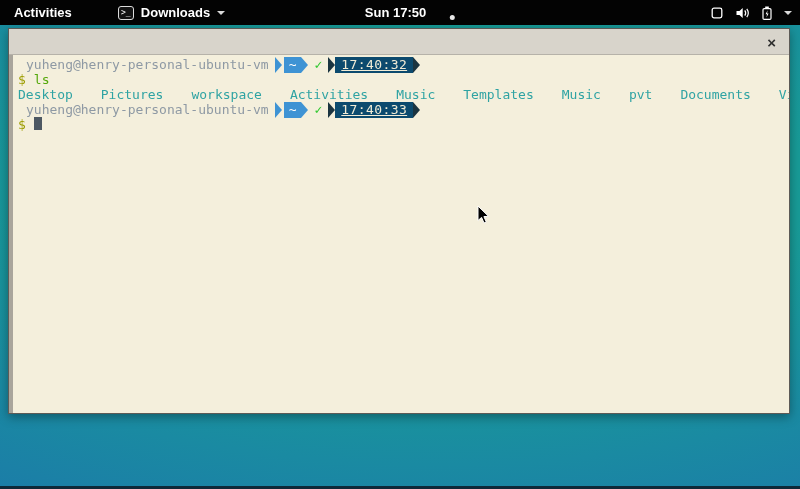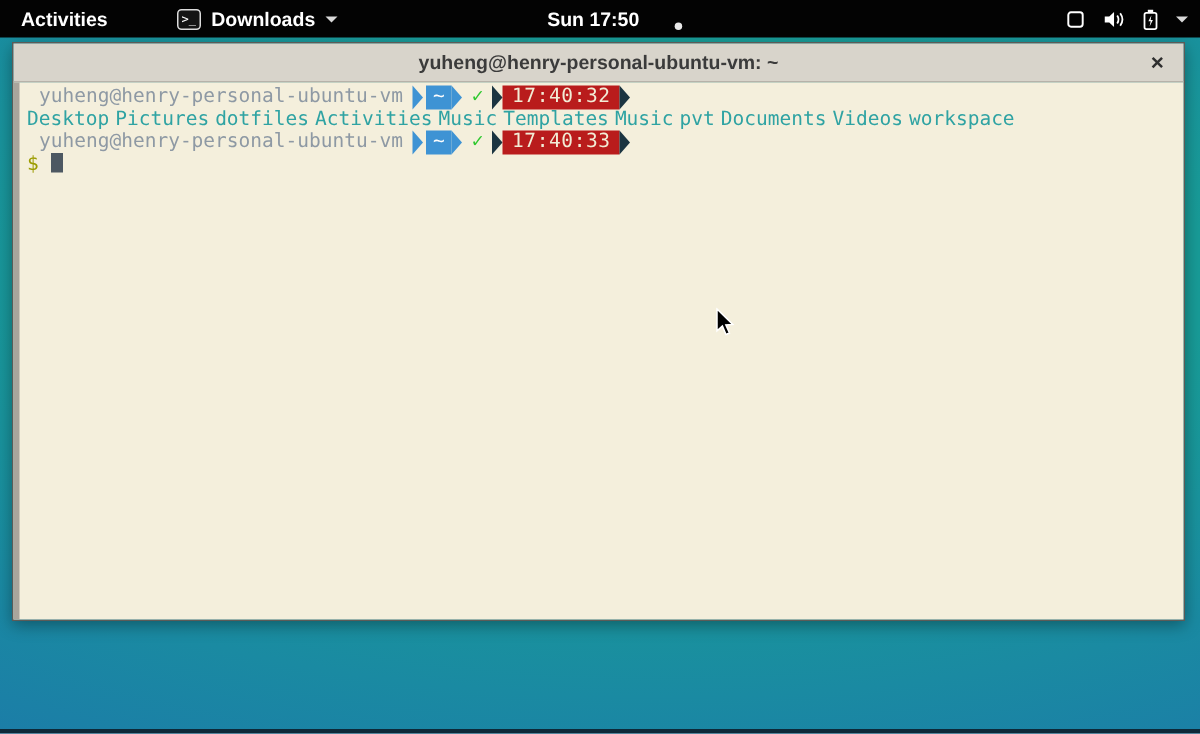--- a/index.html
+++ b/index.html
@@ -53,25 +53,25 @@
   }
   .t-line { height:15px; white-space:pre; }
   .pline { display:flex; align-items:center; }
   .user { color:#8e99a4; margin-left:8px; margin-right:6px; }
   .tri { width:0; height:0; border-top:8px solid transparent; border-bottom:8px solid transparent; flex:0 0 auto; }
   .tri.b { border-left:7px solid #3e93d4; }
   .tri.d { border-left:7px solid #1b3440; }
   .tri.lead { margin-right:2px; }
   .seg { height:16px; display:flex; align-items:center; flex:0 0 auto; }
   .seg.b { background:#3e93d4; color:#fdfdfd; padding:0 5px; }
-  .seg.d { background:#b91c1c; color:#f2ecd6; padding:0 6px; letter-spacing:.4px; }
+  .seg.d { background:#0c4a6e; color:#f2ecd6; padding:0 6px; letter-spacing:.4px;text-decoration:underline; }
   .check { color:#2ec82e; margin:0 6px; font-weight:bold; }
   .dollar { color:#9c9c00; margin-right:8px; }
   .cmd { color:#55a80a; }
-  .dirs { display:flex; gap:4px; color:#2fa3a3; }
+  .dirs { display:flex; gap:28px; color:#2fa3a3; }
   .cursor-block { display:inline-block; width:8px; height:13px; background:#4d5862; vertical-align:text-top; }
 
   
   .pointer { position:absolute; left:477px; top:205px; z-index:20; }
 </style>
 </head>
 <body>
 
 <div class="desktop"></div>
 
@@ -99,38 +99,38 @@
       <rect x="4.2" y="0.5" width="3.6" height="1.8" fill="#ffffff"></rect>
       <rect x="2" y="2.6" width="8" height="10.8" rx="1.2" fill="none" stroke="#ffffff" stroke-width="1.2"></rect>
       <path d="M6.6 4.2 L4.6 8.2 H6.1 L5.4 11.6 L7.6 7.4 H6.1 Z" fill="#ffffff"></path>
     </svg>
     <span class="chev-down"></span>
   </div>
 </div>
 
 <div class="window">
   <div class="titlebar">
-    <span>yuheng@henry-personal-ubuntu-vm: ~</span>
     <span class="close-btn">×</span>
   </div>
   <div class="content">
 
     <div class="t-line pline">
       <span class="user">yuheng@henry-personal-ubuntu-vm</span>
       <span class="tri b lead"></span>
       <span class="seg b"><span>~</span></span>
       <span class="tri b"></span>
       <span class="check">✓</span>
       <span class="tri d"></span>
       <span class="seg d"><span>17:40:32</span></span>
       <span class="tri d"></span>
     </div>
 
+    <div class="t-line"><span class="dollar">$</span><span class="cmd">ls</span></div>
 
-    <div class="t-line dirs"><span>Desktop</span><span>Pictures</span><span>dotfiles</span><span>Activities</span><span>Music</span><span>Templates</span><span>Music</span><span>pvt</span><span>Documents</span><span>Videos</span><span>workspace</span></div>
+    <div class="t-line dirs"><span>Desktop</span><span>Pictures</span><span>workspace</span><span>Activities</span><span>Music</span><span>Templates</span><span>Music</span><span>pvt</span><span>Documents</span><span>Videos</span><span>workspace</span></div>
 
     <div class="t-line pline">
       <span class="user">yuheng@henry-personal-ubuntu-vm</span>
       <span class="tri b lead"></span>
       <span class="seg b"><span>~</span></span>
       <span class="tri b"></span>
       <span class="check">✓</span>
       <span class="tri d"></span>
       <span class="seg d"><span>17:40:33</span></span>
       <span class="tri d"></span>

